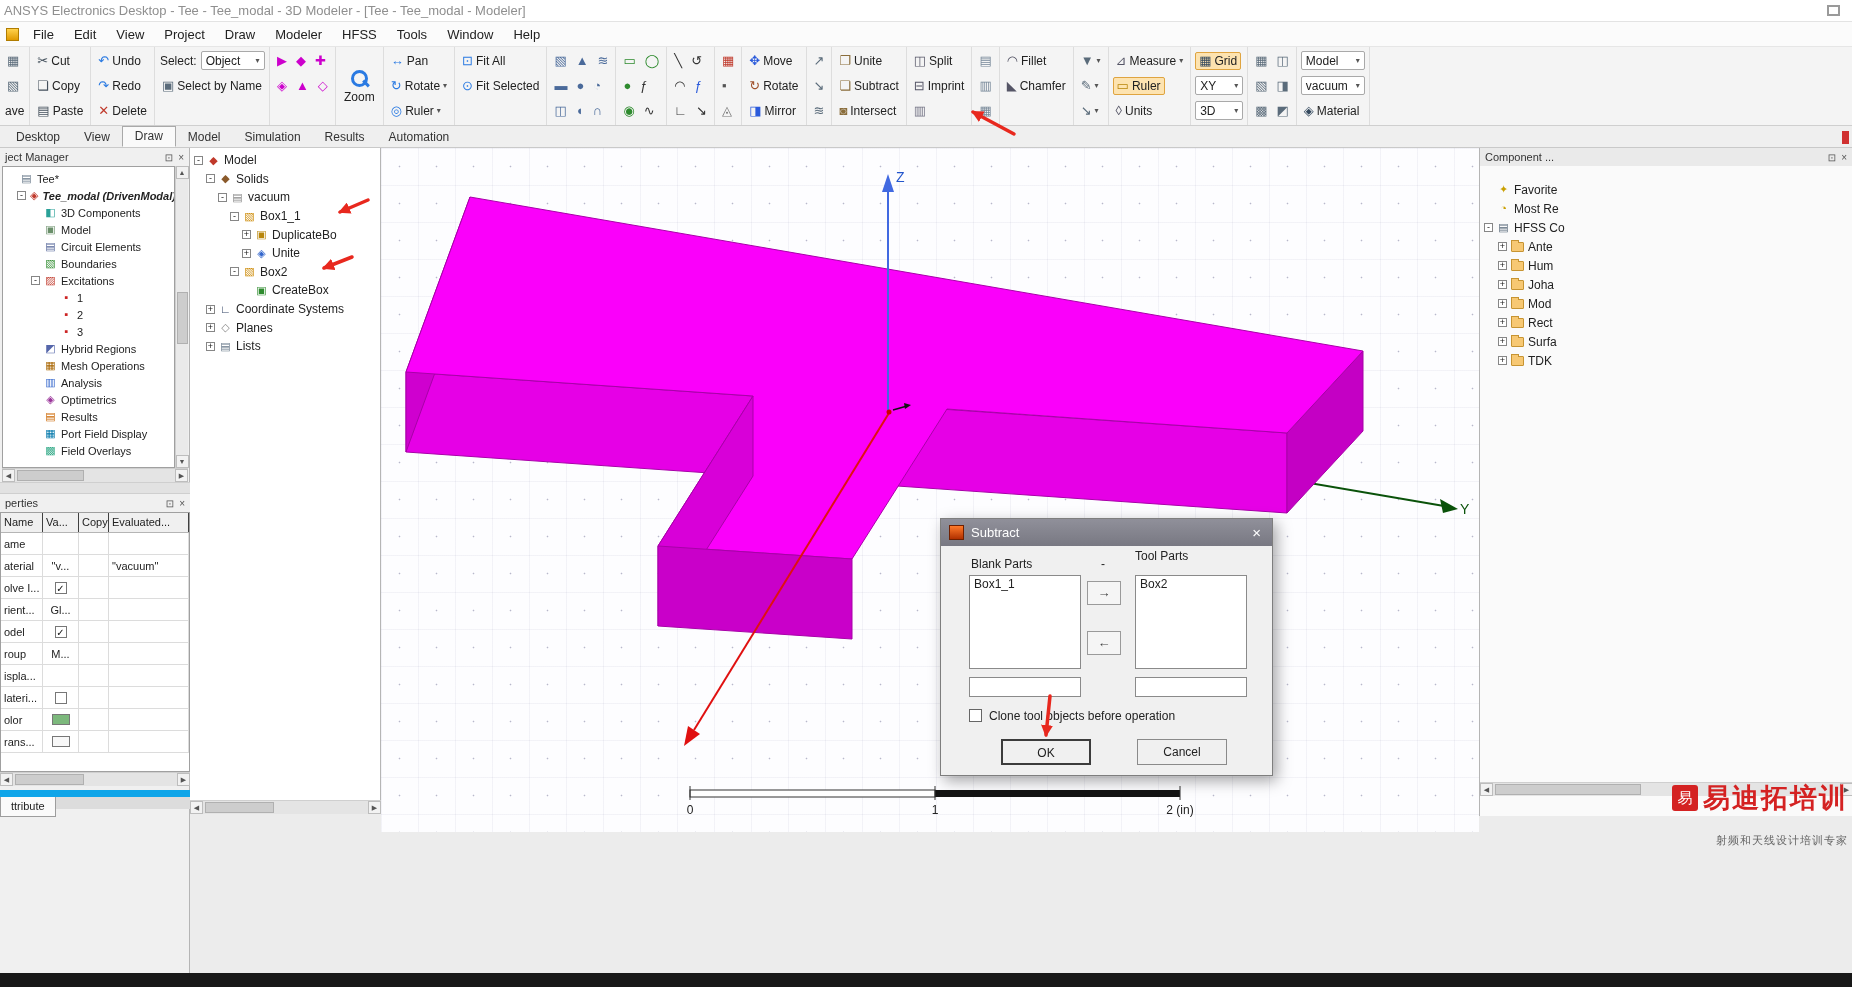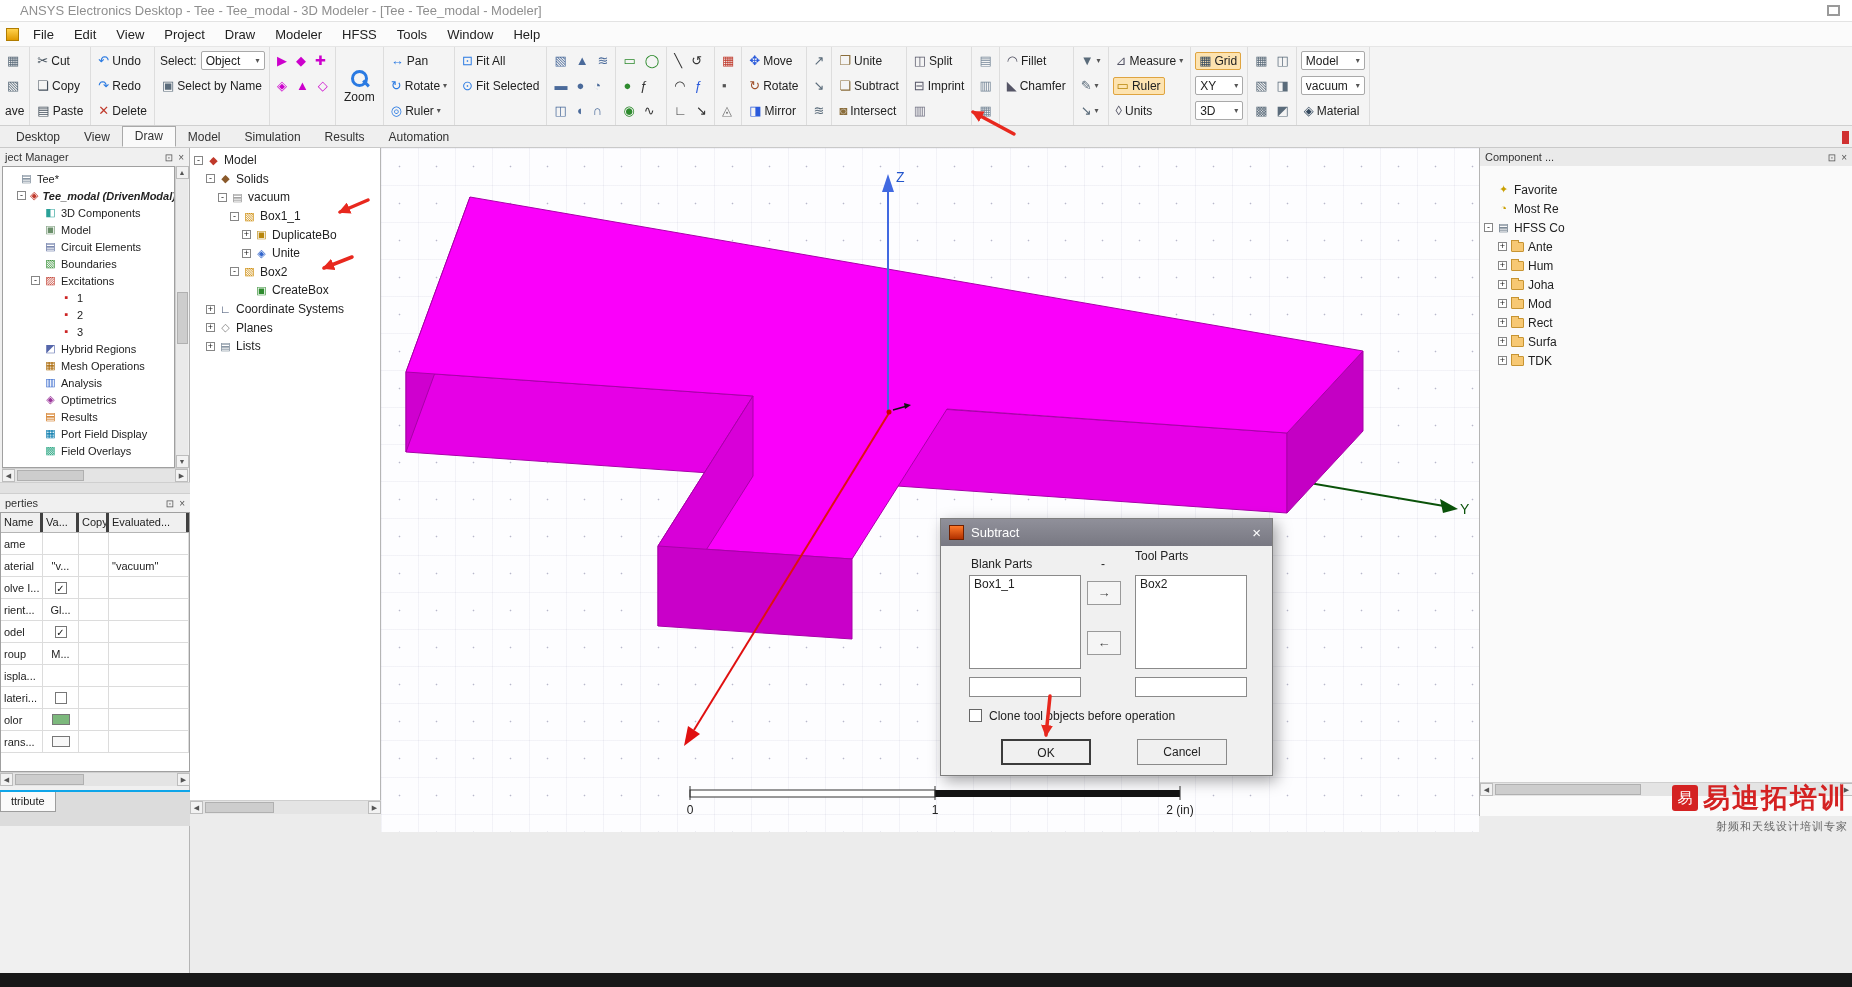--- a/index.html
+++ b/index.html
@@ -1,20 +1,20 @@
 <!DOCTYPE html>
 <html><head>
 <meta charset="utf-8">
 <style>
   *{box-sizing:border-box;margin:0;padding:0}
   html,body{width:1852px;height:987px;overflow:hidden}
   body{position:relative;font-family:"Liberation Sans",sans-serif;font-size:12px;background:#ececec;color:#222}
 
   
-  .titlebar{position:absolute;left:0;top:0;width:1852px;height:22px;background:#fff;border-bottom:1px solid #e3e3e3;display:flex;align-items:center;padding:0 20px;color:#8f8f8f;font-size:13px}
+  .titlebar{position:absolute;left:0;top:0;width:1852px;height:22px;background:#fff;border-bottom:1px solid #e3e3e3;display:flex;align-items:center;padding:0 4px;color:#8f8f8f;font-size:13px}
   .win-btn{position:absolute;right:12px;top:5px;width:13px;height:11px;border:2px solid #9a9a9a;background:#fff}
   .menubar{position:absolute;left:0;top:22px;width:1852px;height:25px;background:#fbfbfb;border-bottom:1px solid #e6e6e6;display:flex;align-items:center;font-size:13px}
   .appicon{width:13px;height:13px;margin:0 4px 0 6px;background:linear-gradient(#ffd24d,#e09a00);border:1px solid #b07c00}
   .mitem{padding:0 10px;height:100%;display:flex;align-items:center;cursor:default}
 
   
   .toolbar{position:absolute;left:0;top:47px;width:1852px;height:79px;background:#f4f4f4;border-bottom:1px solid #cfcfcf;display:flex;align-items:stretch}
   .tgroups{display:flex}
   .tgroup{display:flex;flex-direction:column;padding:1px 4px;border-right:1px solid #ddd}
   .trow{height:25px;display:flex;align-items:center;gap:3px;white-space:nowrap}
@@ -59,30 +59,30 @@
   .tfold{flex:0 0 13px;width:13px;height:10px;background:#f7c873;border:1px solid #c79432;border-radius:1px;position:relative}
   .tfold::before{content:"";position:absolute;top:-3px;left:-1px;width:6px;height:2px;background:#f7c873;border:1px solid #c79432;border-bottom:none}
 
   
   .dock-left{position:absolute;left:0;top:148px;width:190px;height:825px;background:#f0f0f0;border-right:1px solid #b5b5b5}
   .treebox{position:absolute;left:2px;top:18px;width:173px;height:302px;background:#fff;border:1px solid #a0a0a0;overflow:hidden}
   .splitter{position:absolute;left:0;top:334px;width:190px;height:12px;background:#e2e2e2;border-top:1px solid #cfcfcf;border-bottom:1px solid #cfcfcf}
 
   .ptable{position:absolute;left:0;top:364px;width:190px;height:260px;background:#fff;border:1px solid #a0a0a0;font-size:11px}
   .phead{display:flex;height:20px;background:#f0f0f0;border-bottom:1px solid #b5b5b5}
-  .phc{border-right:3px solid #404040;padding:3px 3px 0;overflow:hidden;white-space:nowrap}
+  .phc{border-right:1px solid #404040;padding:3px 3px 0;overflow:hidden;white-space:nowrap}
   .prow{display:flex;height:22px;border-bottom:1px solid #dcdcdc;align-items:stretch}
   .pc{border-right:1px solid #dcdcdc;padding:4px 3px 0;overflow:hidden;white-space:nowrap;display:flex;align-items:center;padding-top:0}
   .c-name{width:42px;flex:0 0 42px}
   .c-val{width:36px;flex:0 0 36px;justify-content:center}
   .c-unit{width:30px;flex:0 0 30px}
   .c-eval{flex:1}
   .pcheck{width:12px;height:12px;border:1px solid #777;background:#fff;font-size:10px;line-height:11px;text-align:center;color:#111}
   .pswatch{width:18px;height:11px;border:1px solid #777}
-  .tabstub-row{position:absolute;left:0;top:642px;width:190px;height:36px;background:#dcdcdc;border-top:2px solid #0ea5e9;display:flex}
+  .tabstub-row{position:absolute;left:0;top:642px;width:190px;height:19px;background:#dcdcdc;border-top:7px solid #0ea5e9;display:flex}
   .tabstub{height:20px;background:#fafafa;border:1px solid #9d9d9d;border-top:none;padding:3px 10px 0;font-size:11px}
 
   
   .model-panel{position:absolute;left:190px;top:148px;width:191px;height:666px;background:#fff;border-right:1px solid #b5b5b5}
 
   
   .viewport{position:absolute;left:381px;top:148px;width:1098px;height:684px;overflow:hidden;background-color:#fdfdff;background-image:radial-gradient(circle,rgba(100,100,140,.45) .7px,transparent 1.1px),linear-gradient(rgba(120,120,160,.08) 1px,transparent 1px),linear-gradient(90deg,rgba(120,120,160,.08) 1px,transparent 1px);background-size:37px 37px}
   .scene{position:absolute;left:0;top:0}
 
   
@@ -103,21 +103,21 @@
   .dcheck{position:absolute;width:13px;height:13px;background:#fff;border:1px solid #666}
   .dbtn{position:absolute;width:90px;height:26px;background:#f0f0f0;border:1px solid #8a8a8a;text-align:center;line-height:24px;font-size:12px}
   .dbtn.default{border:2px solid #3c3c3c}
 
   
   .anno{position:absolute;left:0;top:0;z-index:90;pointer-events:none}
   .watermark{position:absolute;right:4px;top:780px;z-index:70;text-align:right}
   .wm-row{display:flex;align-items:center;gap:5px;justify-content:flex-end}
   .wm-logo{width:26px;height:26px;background:#d42222;color:#fff;font-size:15px;line-height:26px;text-align:center;border-radius:3px}
   .wm-main{color:#d42222;font-size:27px;font-weight:bold;letter-spacing:2px}
-  .wm-sub{color:#666;font-size:11px;margin-top:3px;letter-spacing:1px}
+  .wm-sub{color:#666;font-size:11px;margin-top:17px;letter-spacing:1px}
   .bottom-strip{position:absolute;left:0;top:973px;width:1852px;height:14px;background:#181818;z-index:60}
 </style>
 </head>
 <body>
 
 <div class="titlebar">
   <span>ANSYS Electronics Desktop - Tee - Tee_modal - 3D Modeler - [Tee - Tee_modal - Modeler]</span>
 </div>
 <div class="win-btn"></div>
 

